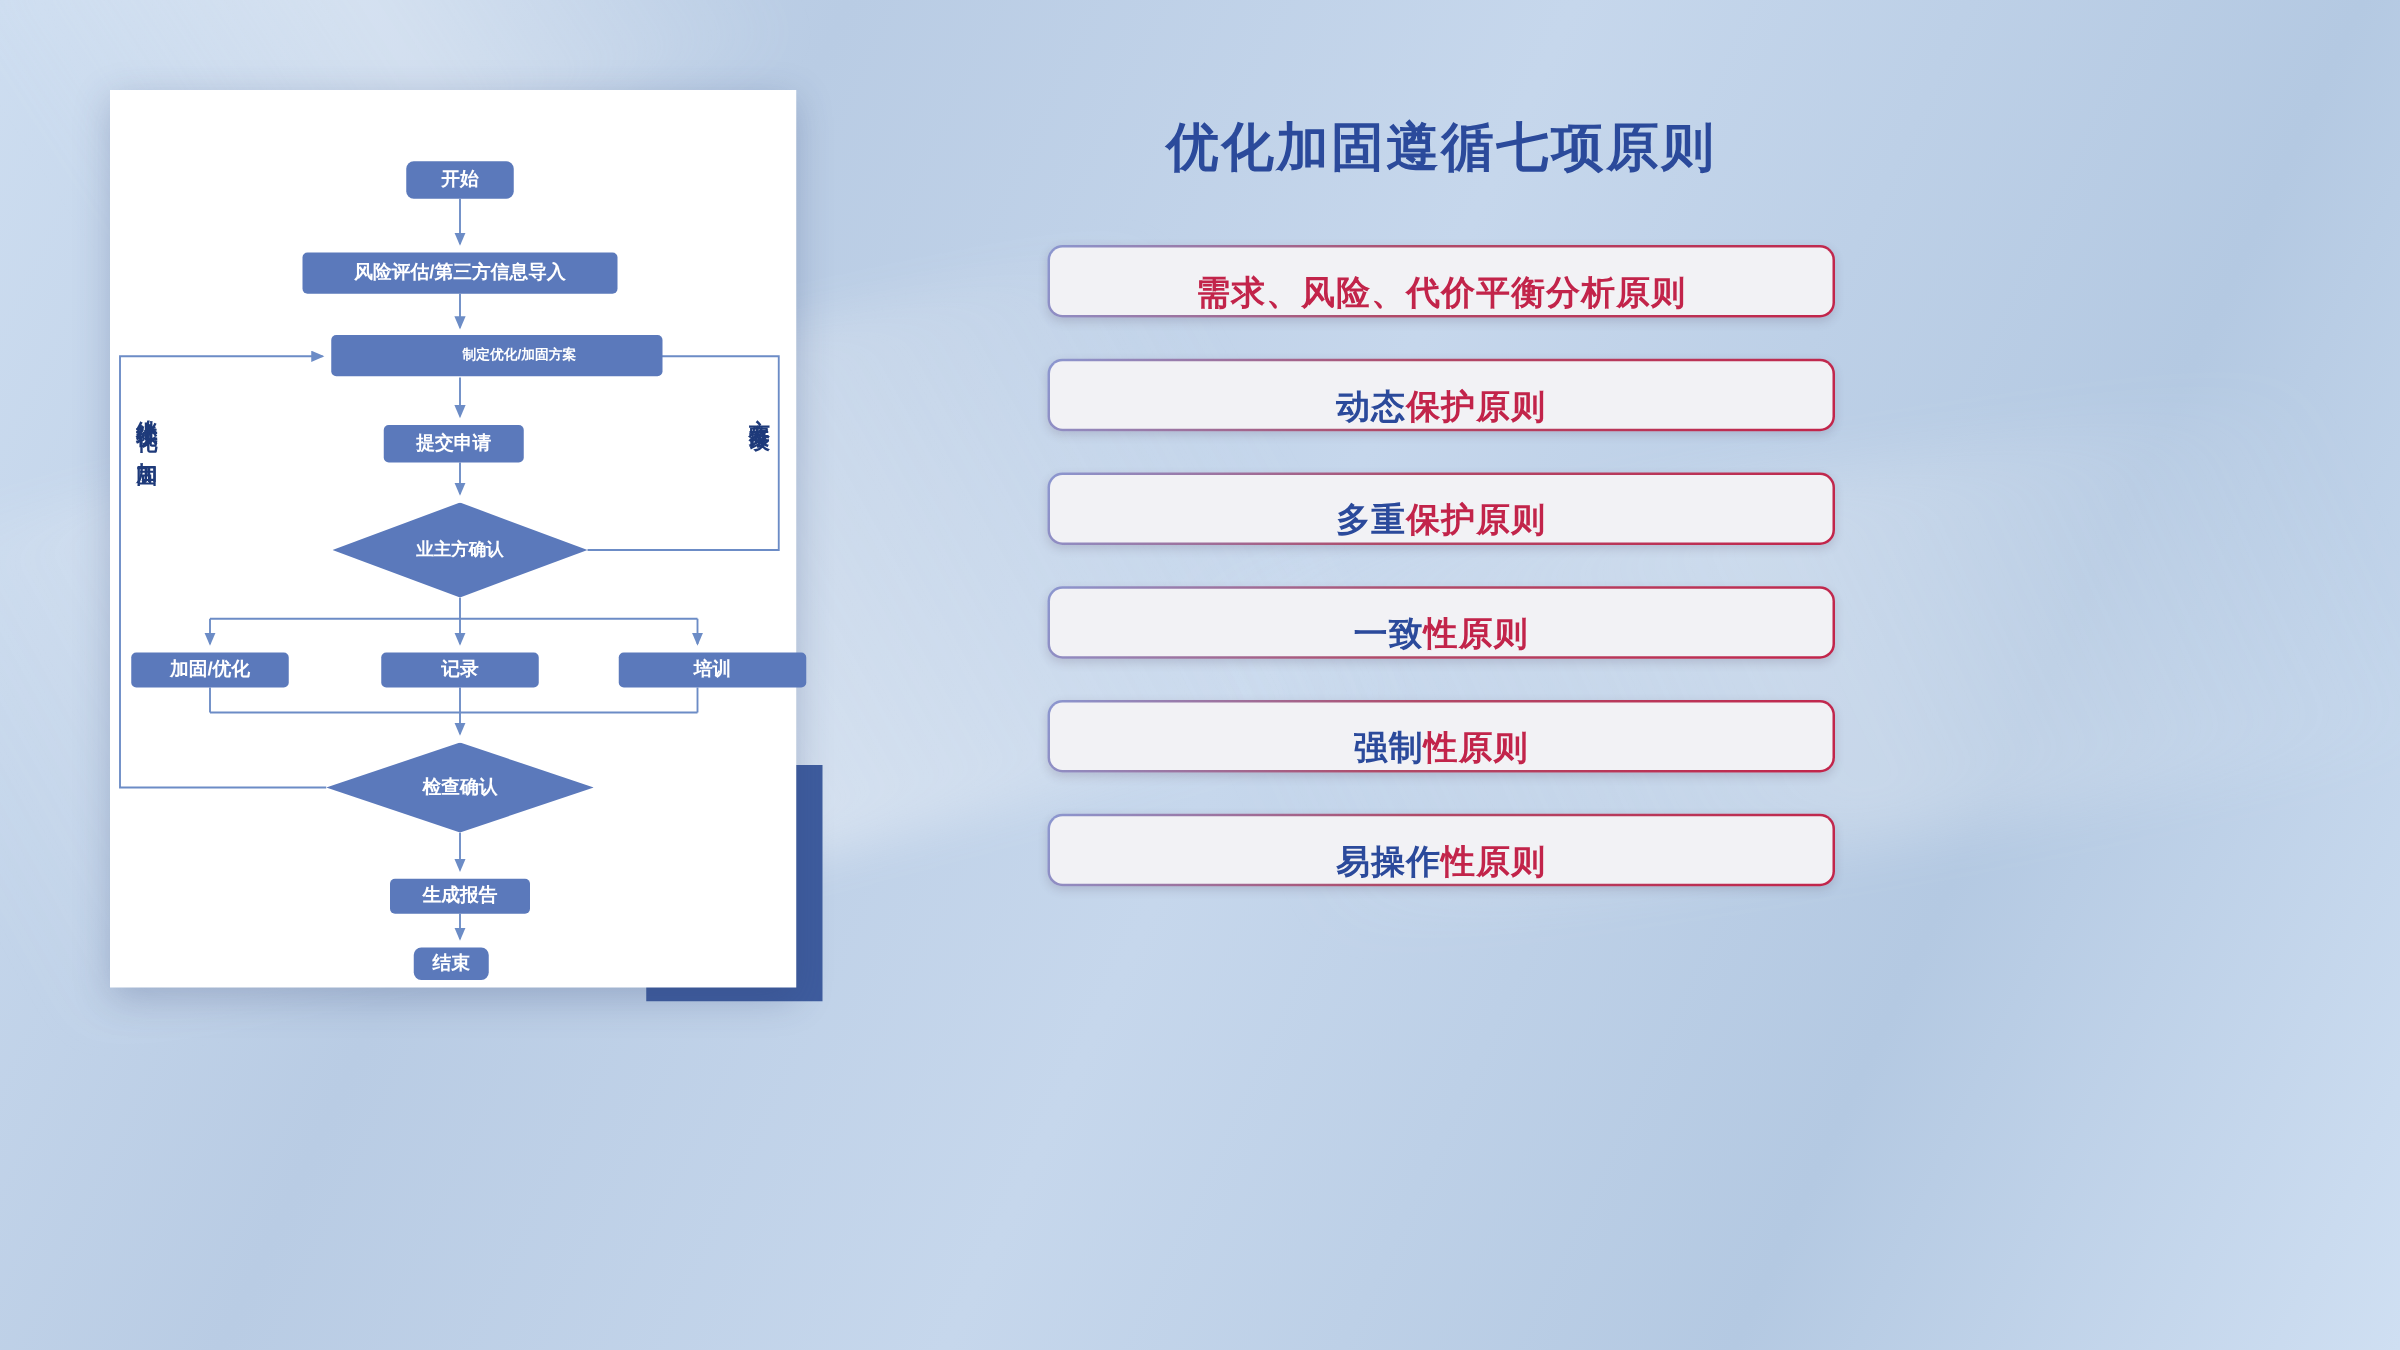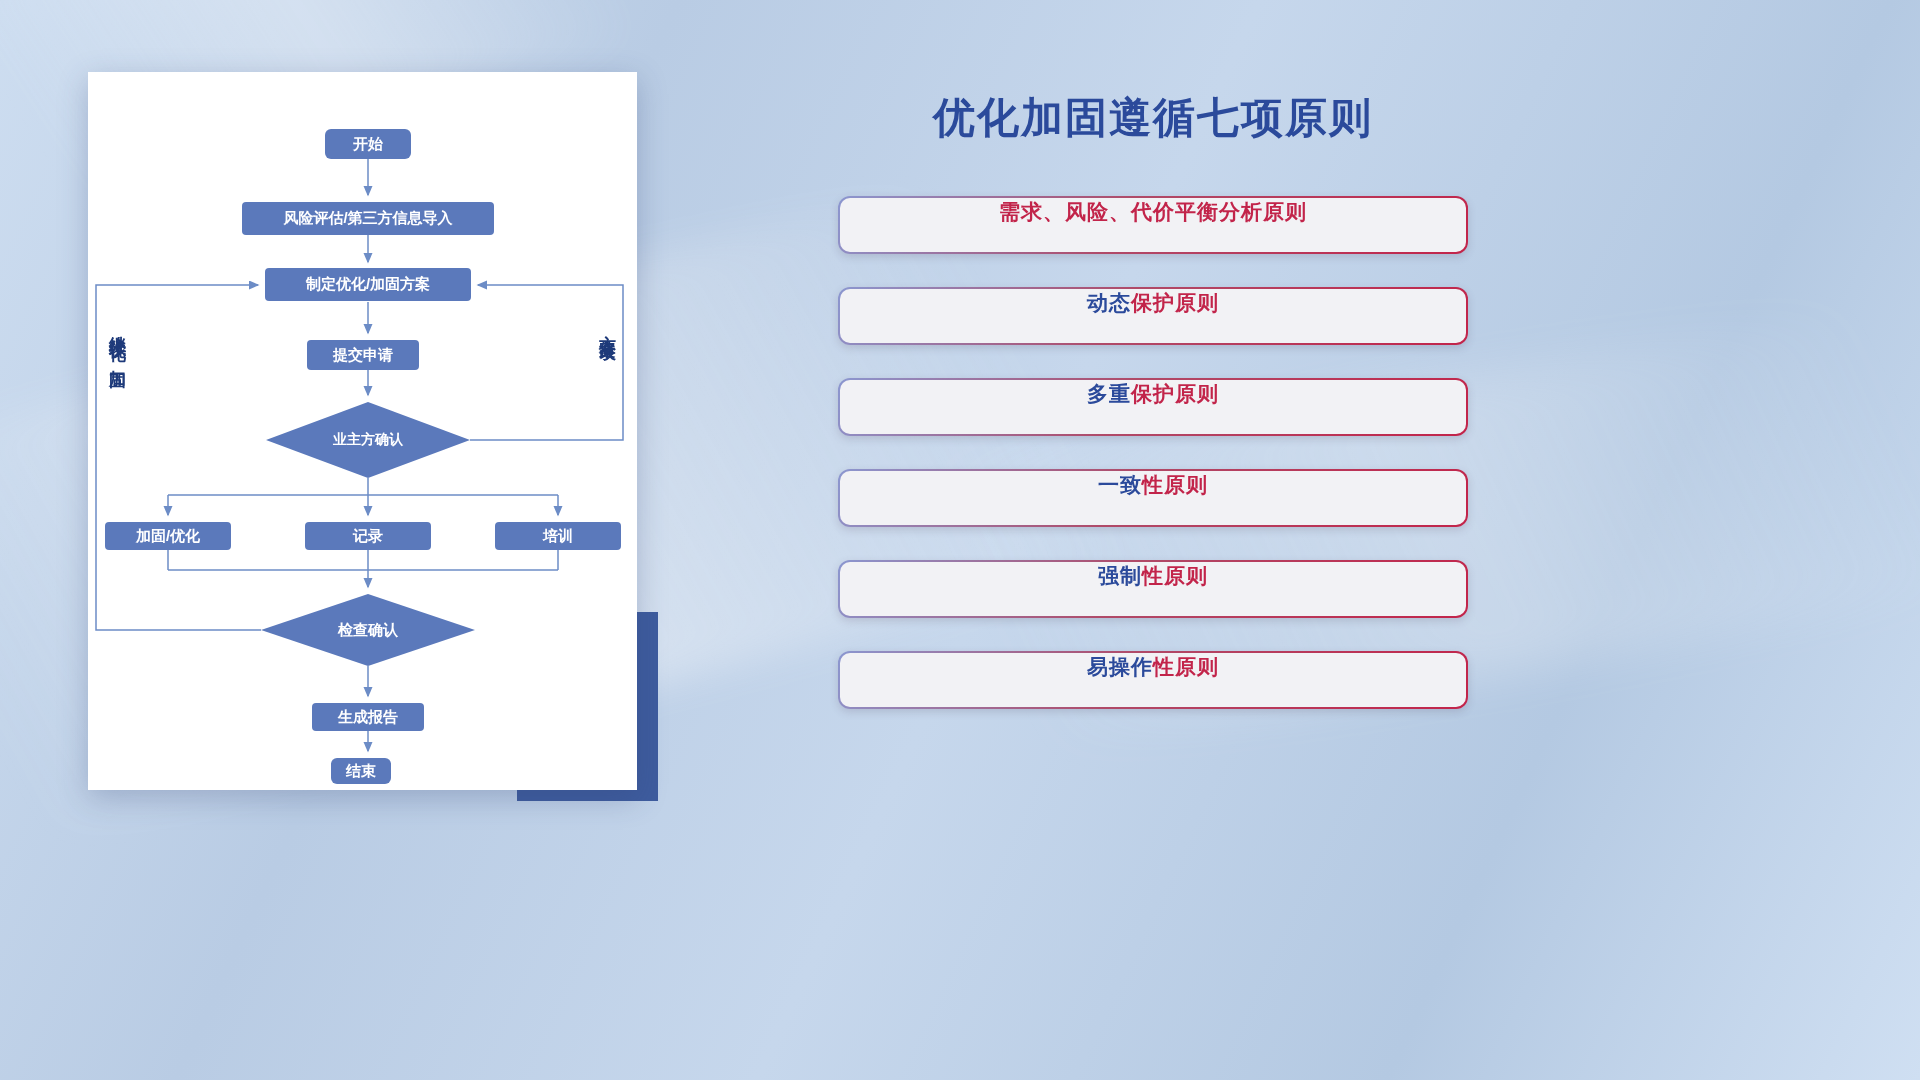--- a/index.html
+++ b/index.html
@@ -22,48 +22,48 @@
   
   .card-accent{position:absolute;left:517px;top:612px;width:141px;height:189px;
     background:var(--accent-rect,#3E5C9E);z-index:1;}
   .flow-card{position:absolute;left:88px;top:72px;width:549px;height:718px;
     background:#ffffff;z-index:2;box-shadow:0 8px 28px rgba(50,70,120,.28);}
   .fnode{position:absolute;background:var(--node-blue,#5B79BB);color:#fff;
     display:flex;align-items:center;justify-content:center;
     font-weight:bold;border-radius:4px;text-align:right;line-height:1.1;}
   .n-start   {left:237px;top:57px; width:86px; height:30px;font-size:15px;border-radius:6px;}
   .n-risk    {left:154px;top:130px;width:252px;height:33px;font-size:15px;}
-  .n-plan    {left:177px;top:196px;width:206px;height:33px;font-size:15px;}
+  .n-plan    {left:177px;top:196px;width:229px;height:33px;font-size:11px;padding-left:36px;}
   .n-submit  {left:219px;top:268px;width:112px;height:30px;font-size:15px;}
   .n-owner   {left:178px;top:330px;width:204px;height:76px;font-size:14px;}
   .n-reinforce{left:17px; top:450px;width:126px;height:28px;font-size:15px;}
   .n-record  {left:217px;top:450px;width:126px;height:28px;font-size:15px;}
-  .n-training{left:407px;top:450px;width:126px;height:28px;font-size:15px;}
+  .n-training{left:407px;top:450px;width:150px;height:28px;font-size:15px;}
   .n-check   {left:173px;top:522px;width:214px;height:72px;font-size:15px;}
   .n-report  {left:224px;top:631px;width:112px;height:28px;font-size:15px;}
   .n-end     {left:243px;top:686px;width:60px; height:26px;font-size:15px;border-radius:6px;}
   .diamond{clip-path:polygon(50% 0,100% 50%,50% 100%,0 50%);border-radius:0;}
   .flow-lines{position:absolute;left:0;top:0;z-index:0;}
   .vlabel{position:absolute;writing-mode:vertical-rl;text-orientation:upright;
     color:#1E3A7A;font-weight:bold;font-size:17px;letter-spacing:3px;z-index:3;}
   .v-continue{left:18px;top:250px;}
   .v-modify{left:508px;top:250px;}
 
   
   .ptitle{position:absolute;left:838px;top:90px;width:630px;margin:0;z-index:2;
     text-align:center;font-size:42px;font-weight:bold;color:var(--title-blue,#2B4A9B);
     letter-spacing:2px;}
   .principles-list{position:absolute;left:838px;top:196px;width:630px;z-index:2;
     display:flex;flex-direction:column;gap:33px;}
   .pbox{border-radius:12px;padding:2px;
     background:linear-gradient(120deg,#8b97d0 0%,#b04a68 45%,#c2244a 100%);
     box-shadow:0 3px 8px rgba(80,60,90,.18);}
   .pbox-inner{height:54px;border-radius:10px;background:#f2f2f5;
-    display:flex;align-items:flex-start;justify-content:center;
-    font-size:21px;font-weight:600;letter-spacing:1px;}
+    display:flex;align-items:flex-end;justify-content:center;
+    font-size:27px;font-weight:600;letter-spacing:1px;}
 </style>
 </head>
 <body>
 
 <div class="bg-streak streak1"></div>
 <div class="bg-streak streak2"></div>
 <div class="bg-streak streak3"></div>
 
 <div class="card-accent"></div>
 

